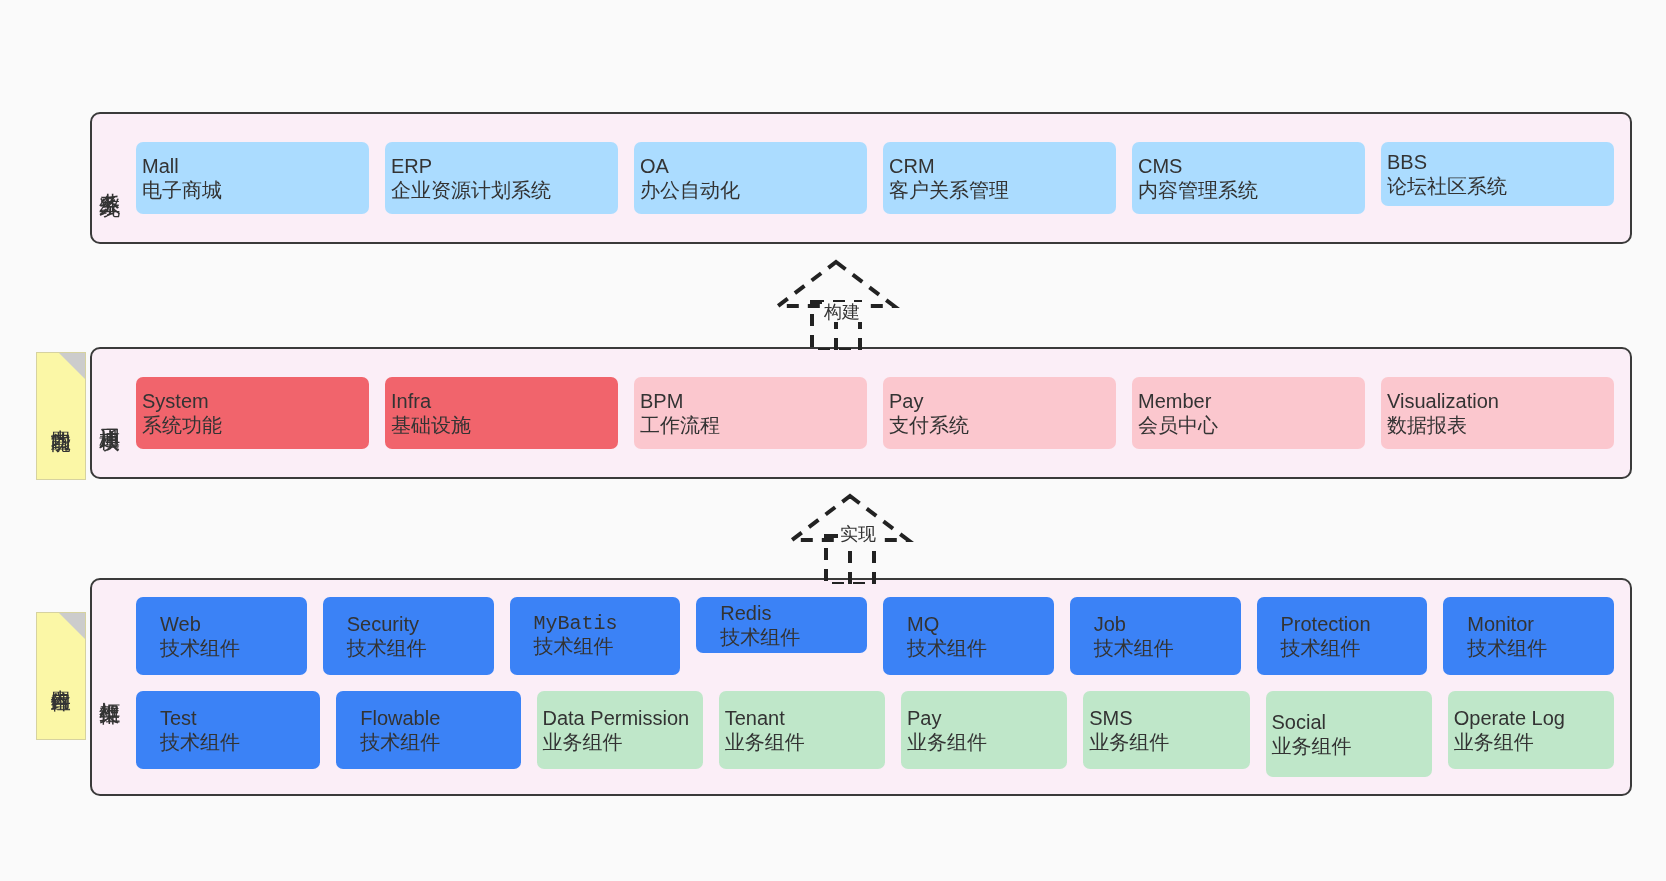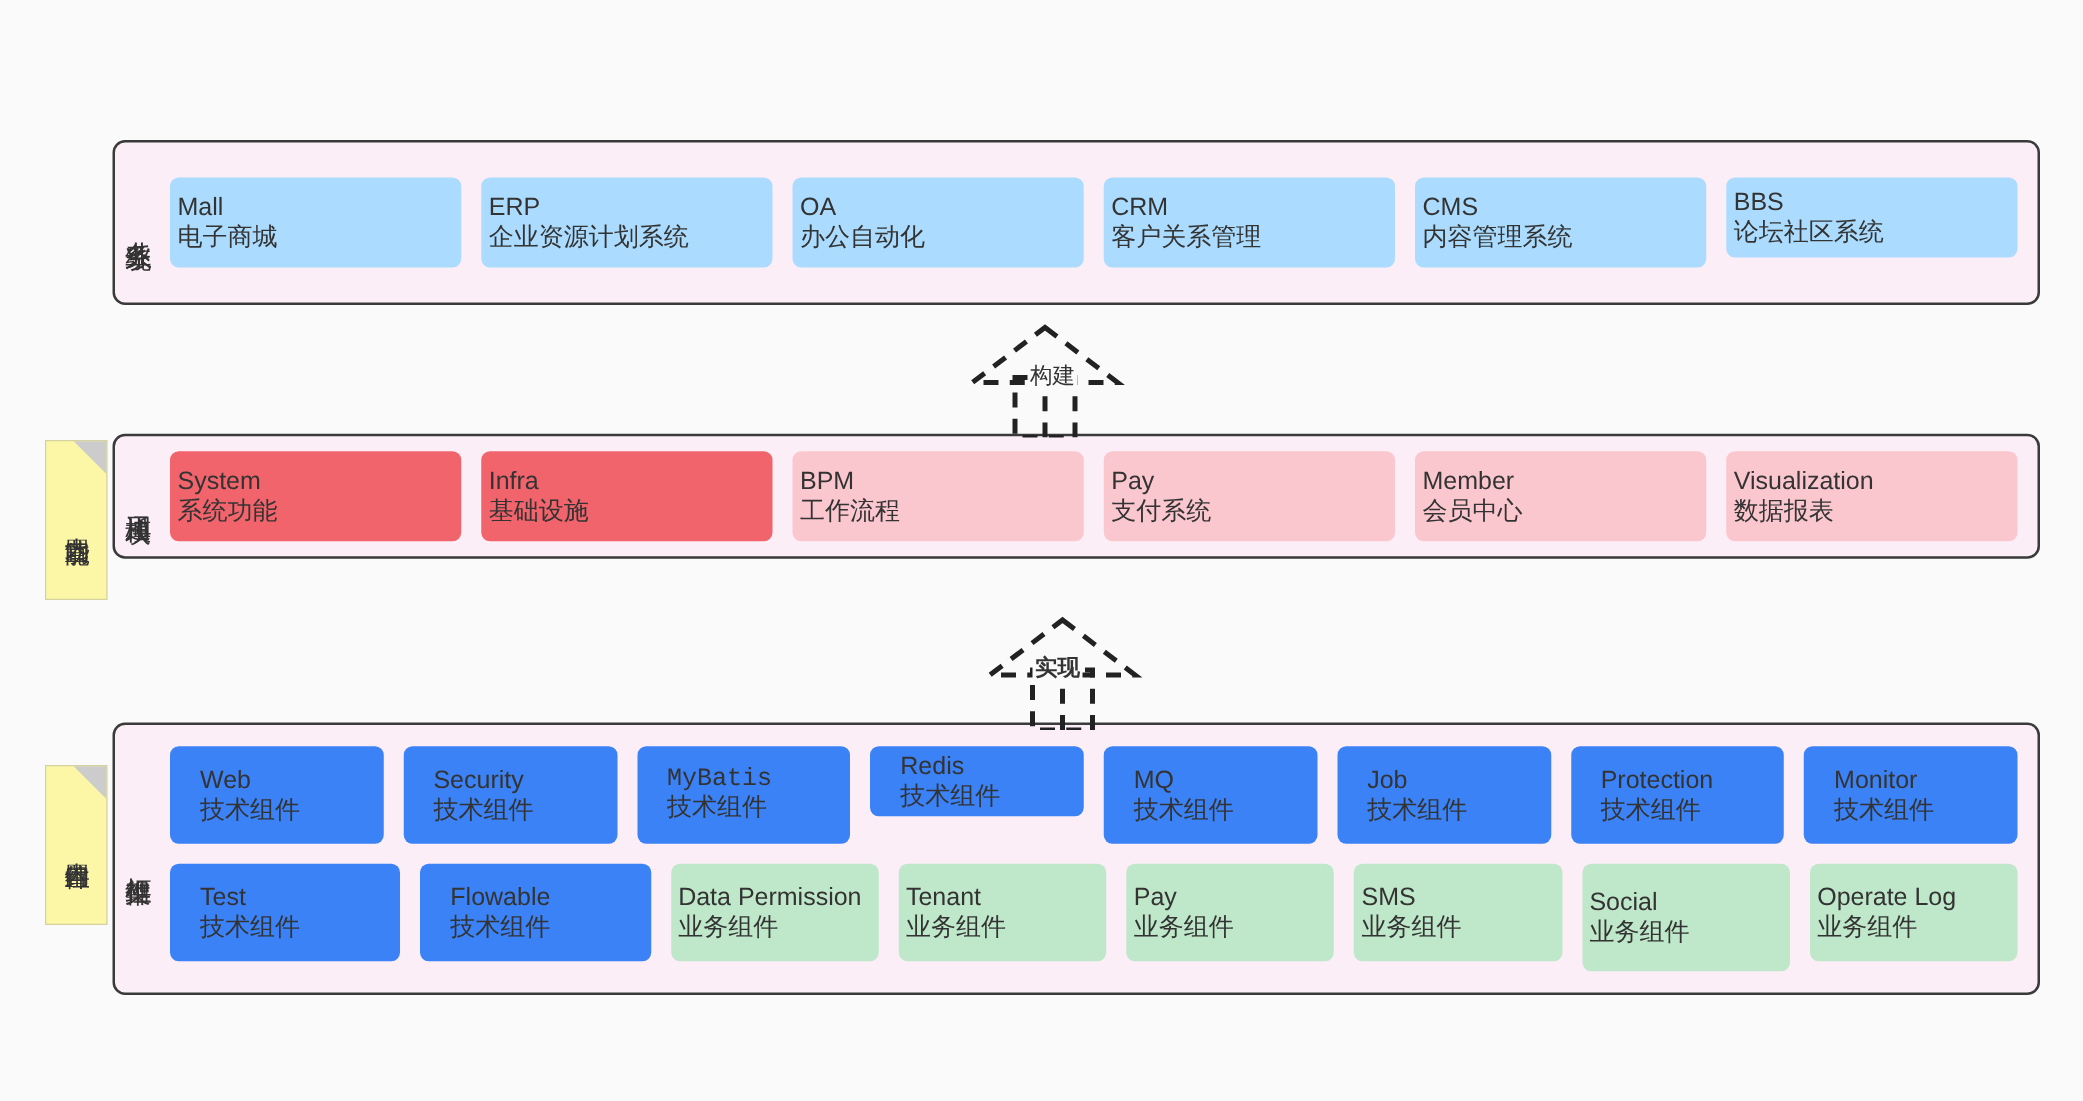--- a/index.html
+++ b/index.html
@@ -170,29 +170,29 @@
 
   <div class="connector" style="left:756px; top:258px; width:160px; height:92px;">
     <svg width="160" height="92" viewBox="0 0 160 92">
 
       <line x1="80" y1="92" x2="80" y2="44" stroke="#222222" stroke-width="4" stroke-dasharray="12,9" fill="none"></line>
 
       <path d="M 80 4 L 138 48 L 22 48 Z" fill="none" stroke="#222222" stroke-width="4" stroke-dasharray="12,9" stroke-linejoin="miter"></path>
 
       <rect x="56" y="44" width="48" height="48" fill="none" stroke="#222222" stroke-width="4" stroke-dasharray="12,9"></rect>
     </svg>
-    <span class="conn-label" style="left:66px; top:32px;">构建</span>
+    <span class="conn-label" style="left:66px; top:44px;">构建</span>
   </div>
 
   <div class="note" style="left:36px; top:352px; width:50px; height:128px;">
     <span class="fold"></span>
     <span>内置功能</span>
   </div>
 
-  <div class="layer" id="layer-common" style="left:90px; top:347px; width:1542px; height:100px;">
+  <div class="layer" id="layer-common" style="left:90px; top:347px; width:1542px; height:132px;">
     <div class="layer-title">通用模块</div>
     <div class="layer-body">
       <div class="row">
         <div class="cell c-red" style="height:72px;">
           <span class="t1">System</span>
           <span class="t2">系统功能</span>
         </div>
         <div class="cell c-red" style="height:72px;">
           <span class="t1">Infra</span>
           <span class="t2">基础设施</span>
@@ -216,21 +216,21 @@
       </div>
     </div>
   </div>
 
   <div class="connector" style="left:770px; top:492px; width:160px; height:92px;">
     <svg width="160" height="92" viewBox="0 0 160 92">
       <line x1="80" y1="92" x2="80" y2="44" stroke="#222222" stroke-width="4" stroke-dasharray="12,9" fill="none"></line>
       <path d="M 80 4 L 138 48 L 22 48 Z" fill="none" stroke="#222222" stroke-width="4" stroke-dasharray="12,9" stroke-linejoin="miter"></path>
       <rect x="56" y="44" width="48" height="48" fill="none" stroke="#222222" stroke-width="4" stroke-dasharray="12,9"></rect>
     </svg>
-    <span class="conn-label" style="left:56px; top:32px;font-weight:bold;">实现</span>
+    <span class="conn-label" style="left:68px; top:32px;">实现</span>
   </div>
 
   <div class="note" style="left:36px; top:612px; width:50px; height:128px;">
     <span class="fold"></span>
     <span>内置组件</span>
   </div>
 
   <div class="layer" id="layer-framework" style="left:90px; top:578px; width:1542px; height:218px;">
     <div class="layer-title">框架组件</div>
     <div class="layer-body">

